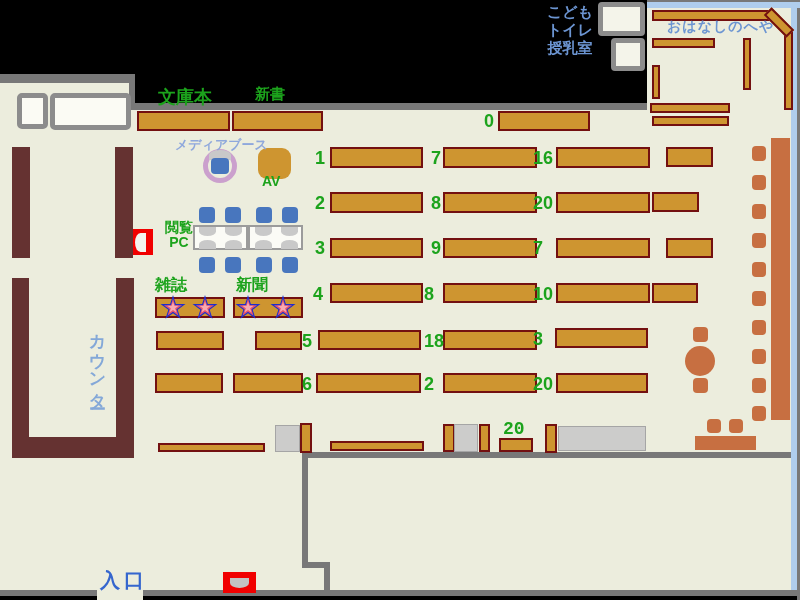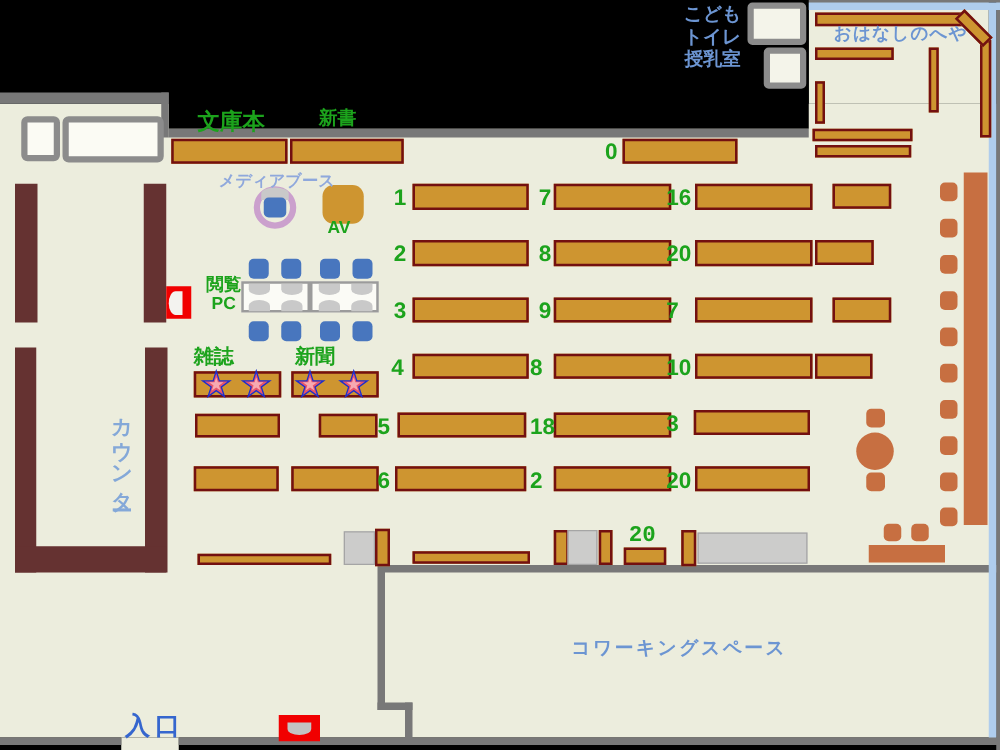--- a/index.html
+++ b/index.html
@@ -192,15 +192,14 @@
     <div class="abs label" style="left: 262px; top: 173px; color: rgb(28, 163, 28); font-size: 14px;">AV</div>
     <div class="abs label" style="left: 160px; top: 220px; width: 38px; color: rgb(28, 163, 28); font-size: 14px; line-height: 15px; text-align: center;">閲覧
 PC</div>
     <div class="abs label" style="left: 155px; top: 275px; color: rgb(28, 163, 28); font-size: 16px;">雑誌</div>
     <div class="abs label" style="left: 236px; top: 275px; color: rgb(28, 163, 28); font-size: 16px;">新聞</div>
     <div class="abs label vertical" style="left: 86px; top: 322px; color: rgb(132, 168, 216); font-size: 17px;">カウンター</div>
     <div class="abs label" style="left: 667px; top: 18px; color: rgb(108, 149, 210); font-size: 14px; letter-spacing: 1px;">おはなしのへや</div>
     <div class="abs label" style="left: 540px; top: 3px; width: 60px; color: rgb(108, 149, 210); font-size: 15px; line-height: 18px; text-align: center;">こども
 トイレ
 授乳室</div>
-    <div class="abs label" style="left: 457px; top: 509px; color: rgb(108, 149, 210); font-size: 15px; letter-spacing: 2px;">コワーキングスペース</div>
     <div class="abs label" style="left: 100px; top: 567px; color: rgb(53, 102, 206); font-size: 20px; letter-spacing: 4px;">入口</div>
   </div>
 
 </body></html>

